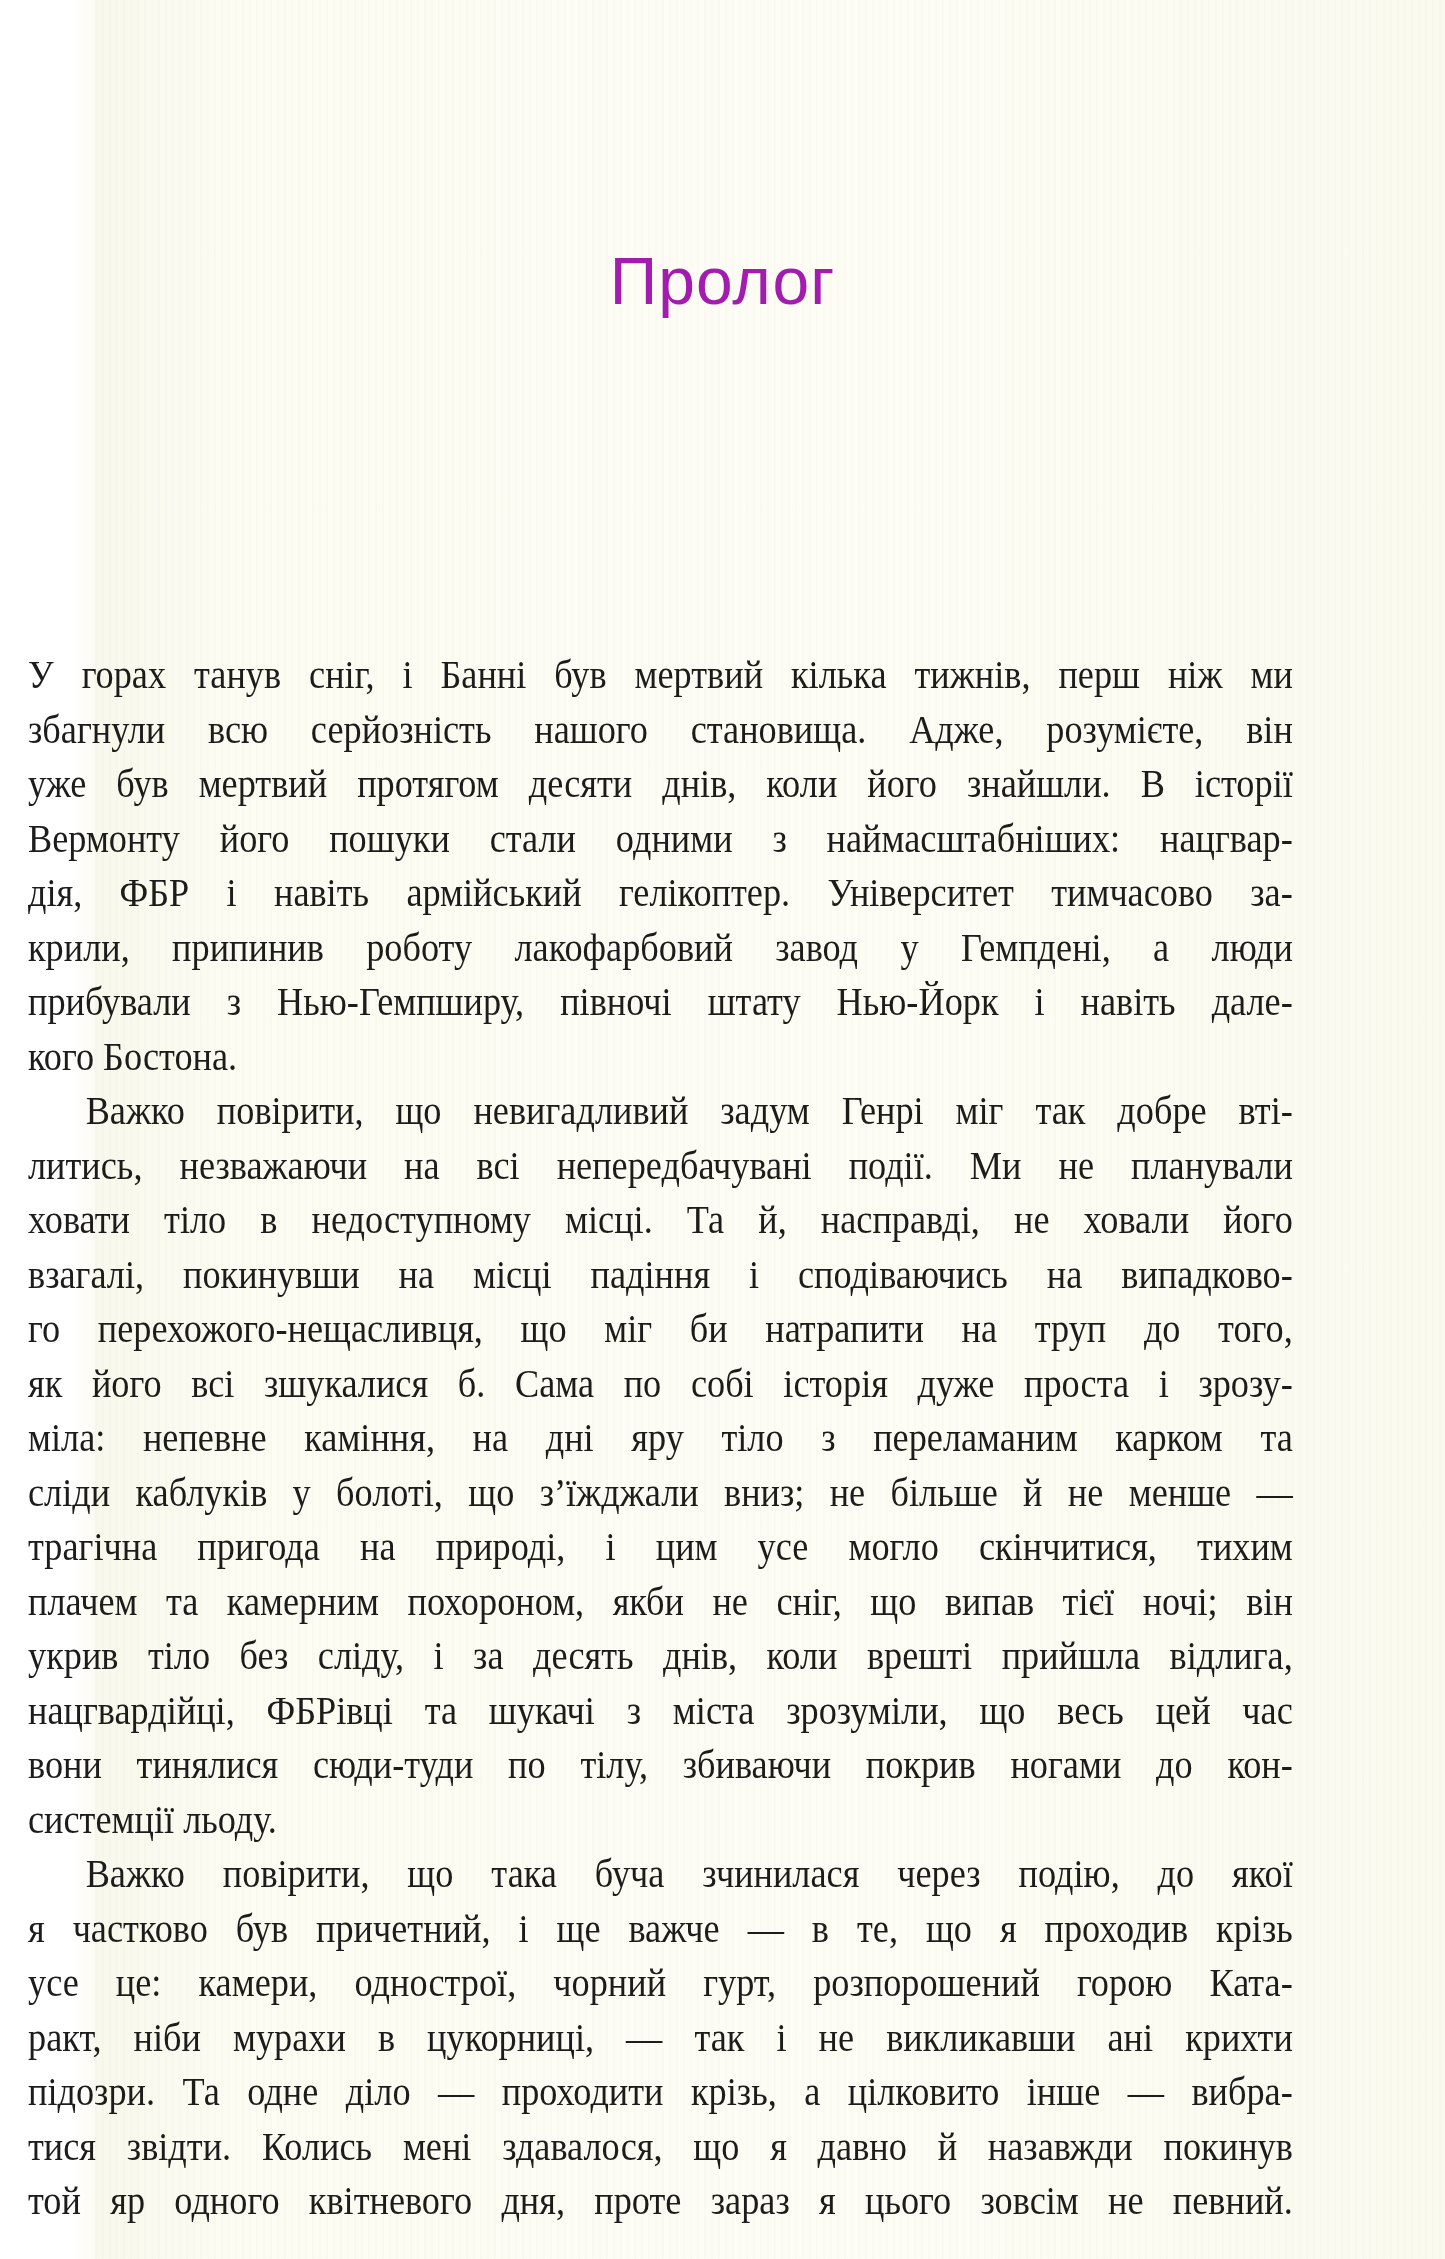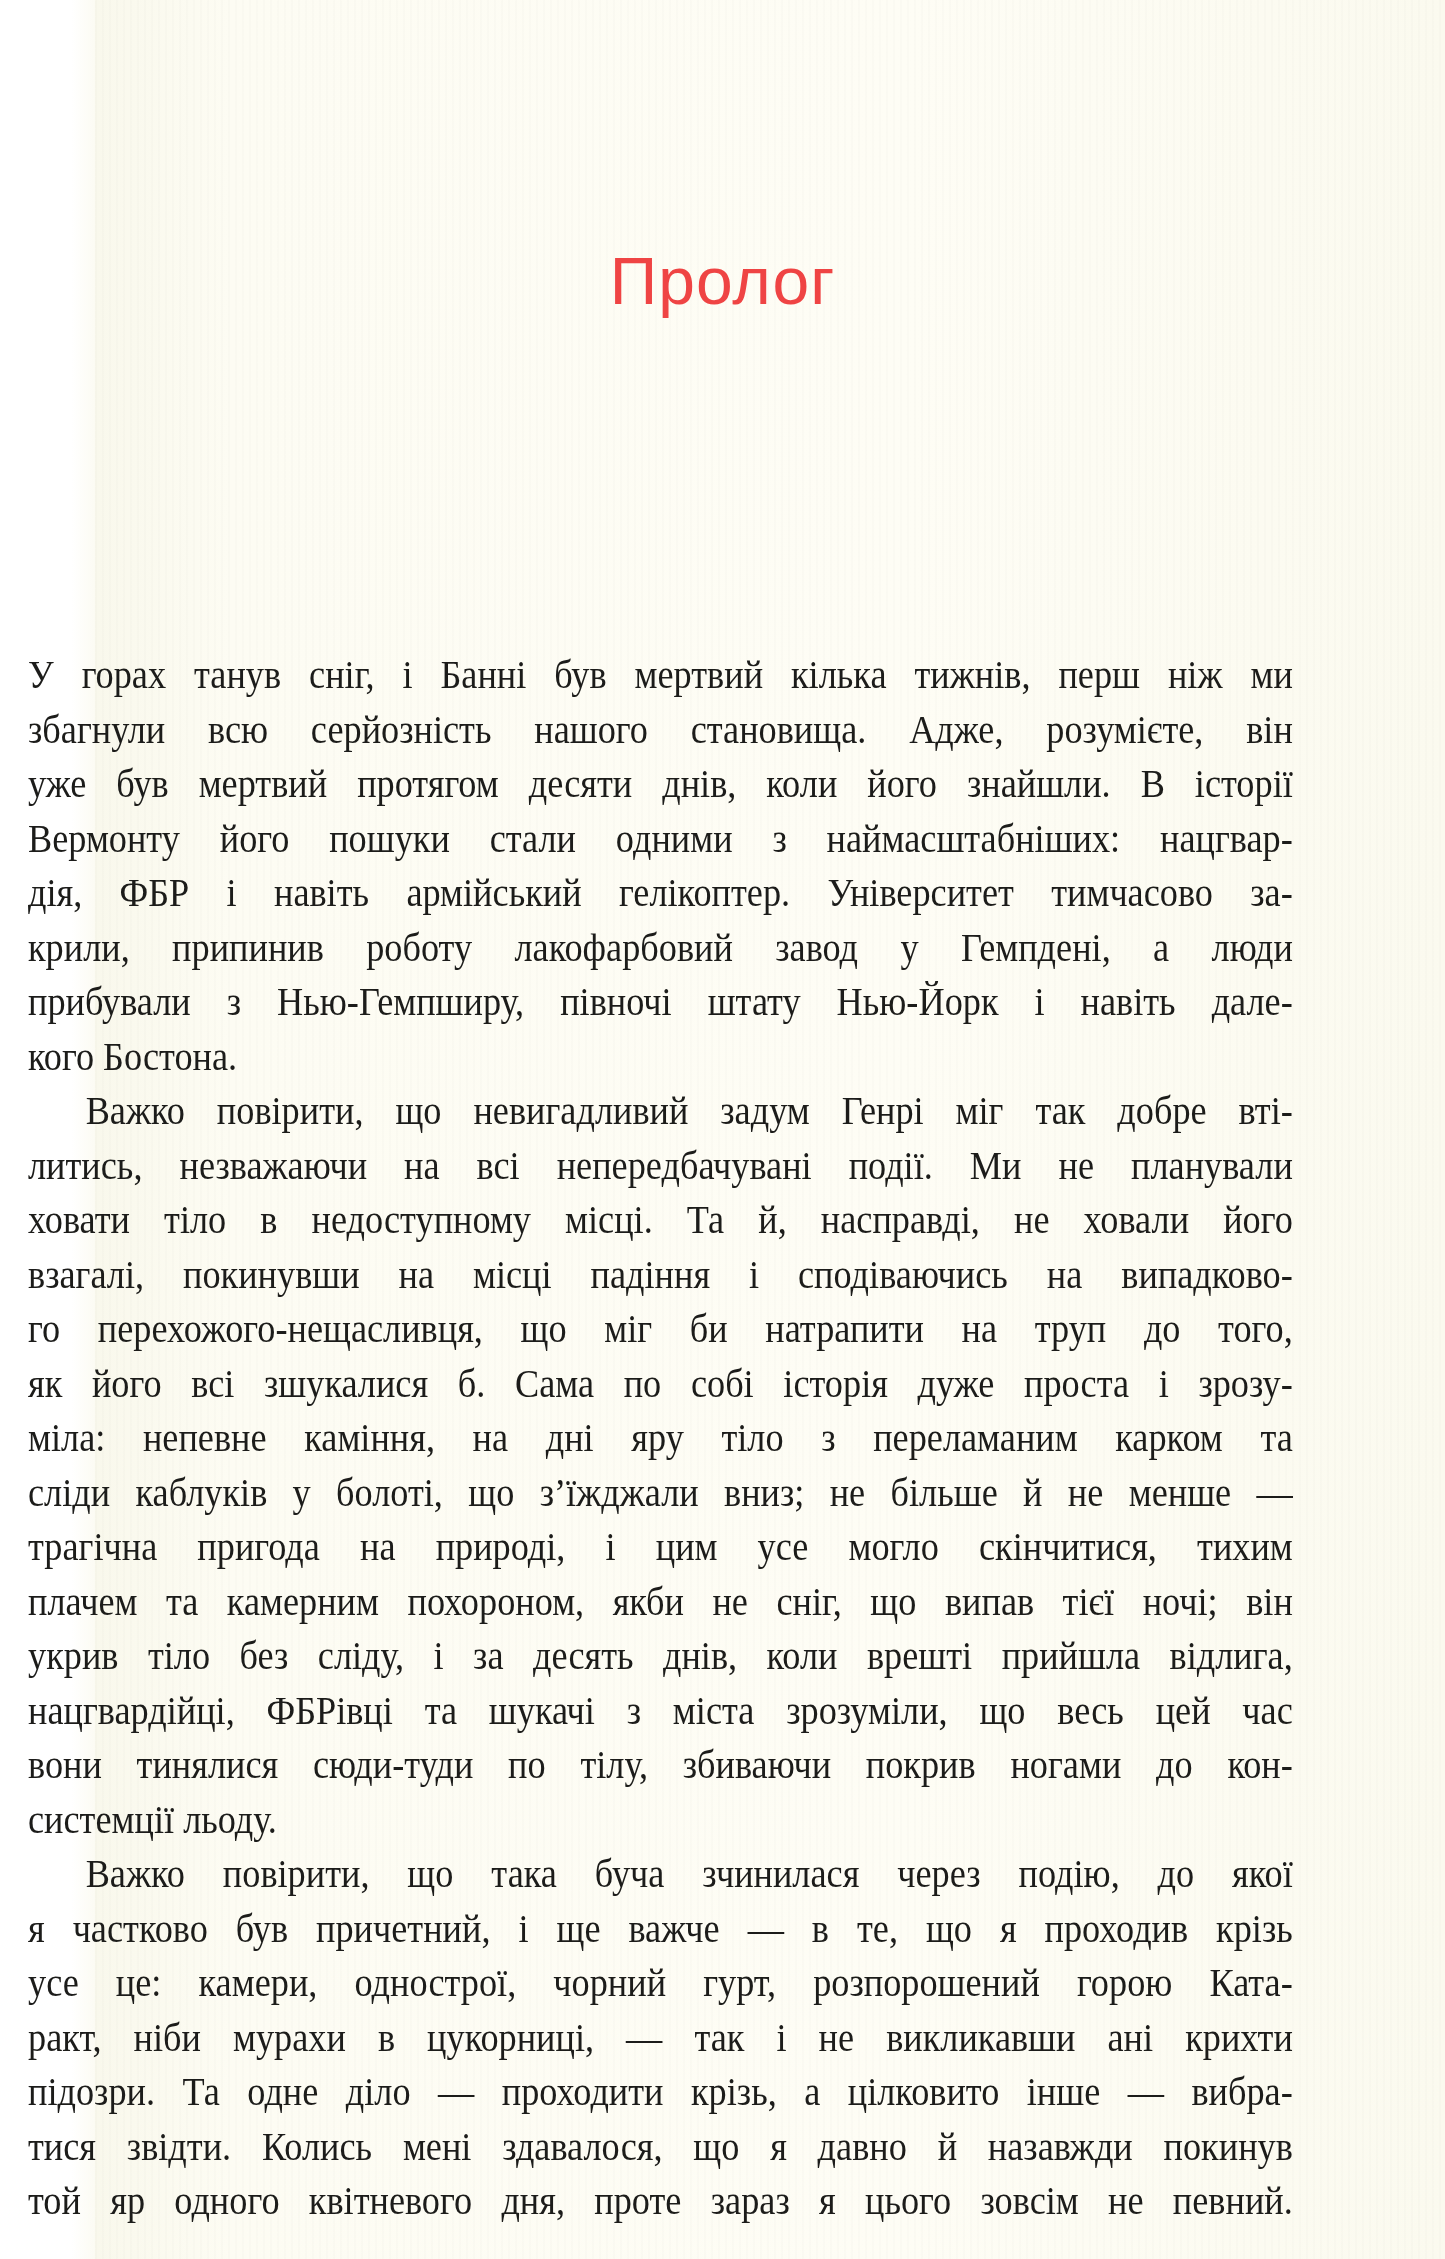--- a/index.html
+++ b/index.html
@@ -35,21 +35,21 @@
     }
     .title {
       position: absolute;
       left: 0;
       width: 1445px;
       top: 248px;
       text-align: center;
       font-family: "Liberation Sans", "DejaVu Sans", sans-serif;
       font-size: 66px;
       font-weight: normal;
-      color: #ef4444;
+      color: #a21caf;
       letter-spacing: 1px;
       margin: 0;
       line-height: 1;
     }
     .body-text {
       position: absolute;
       left: 28px;
       top: 648px;
       width: 1400px;
       color: #1c1c1a;

